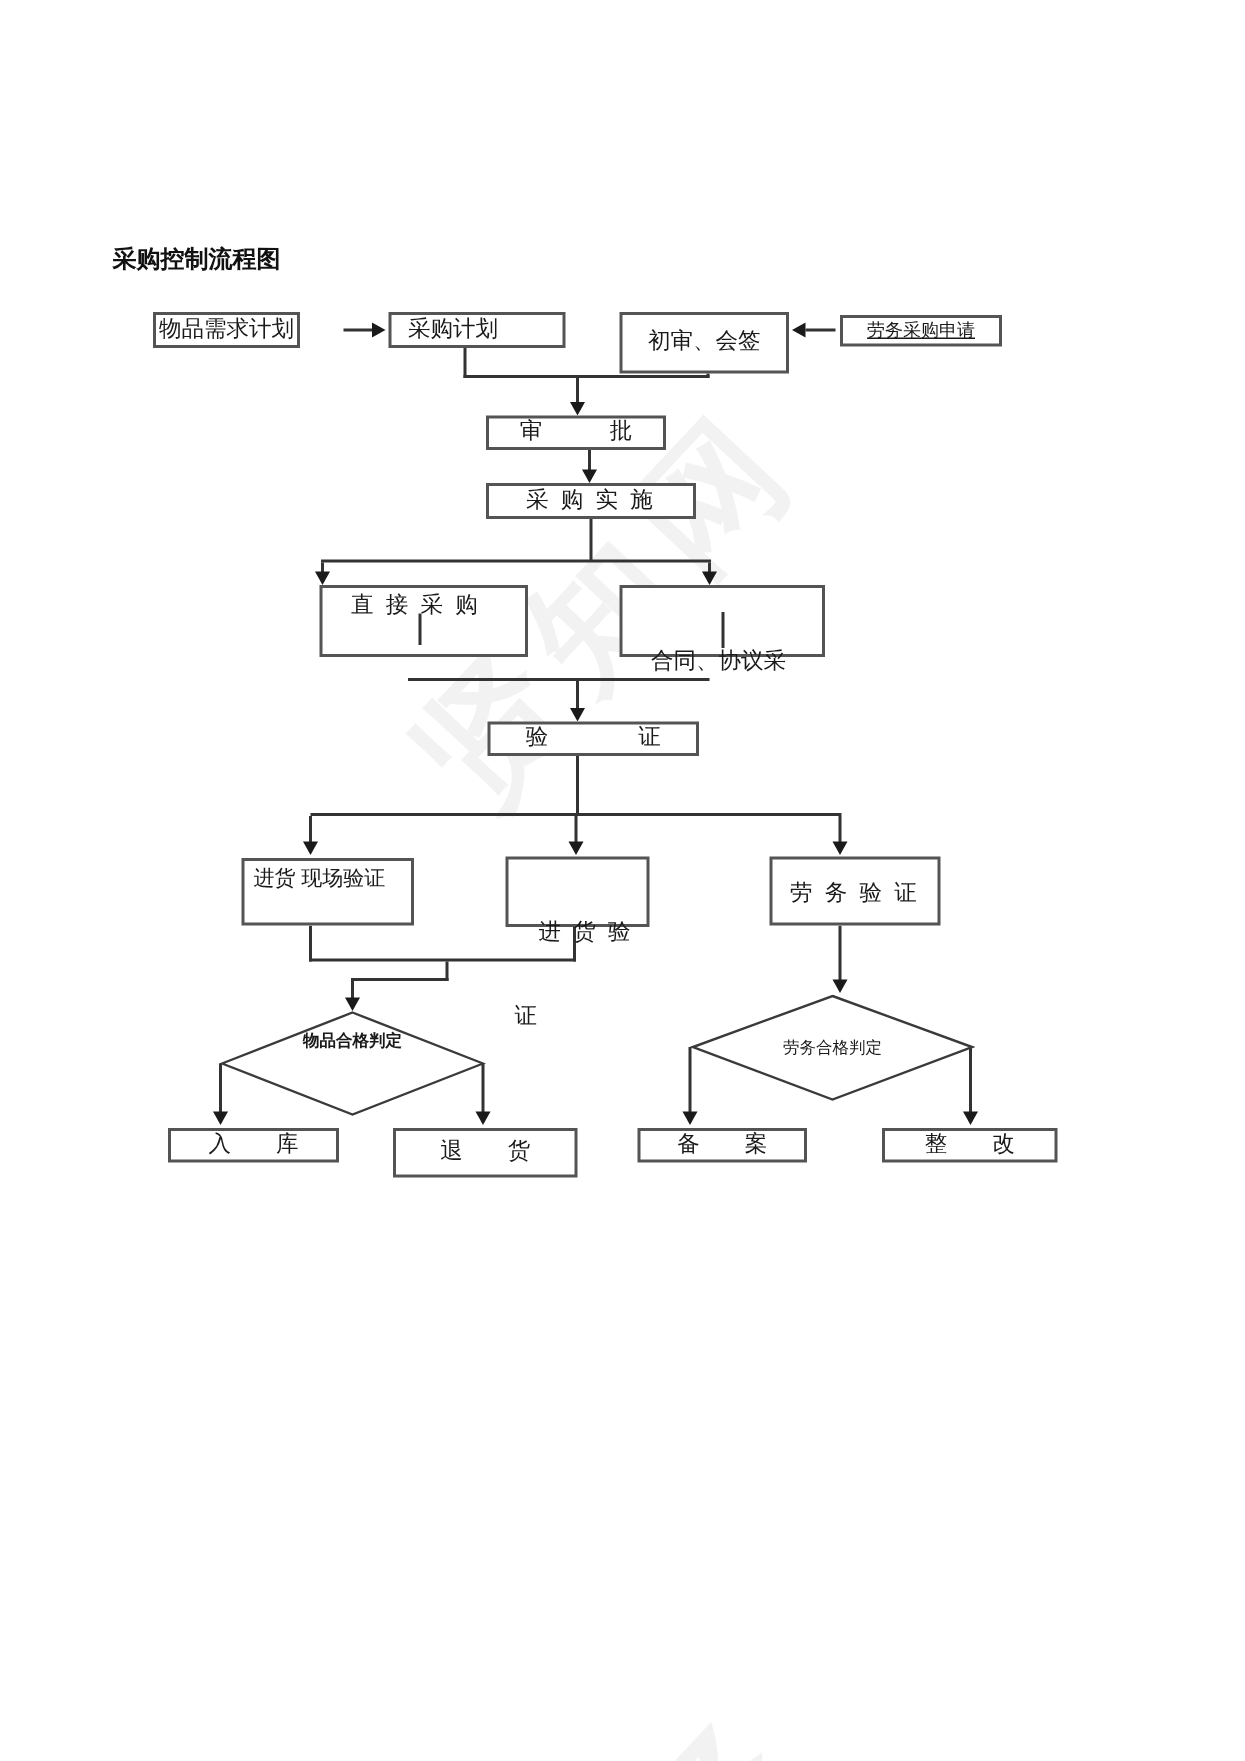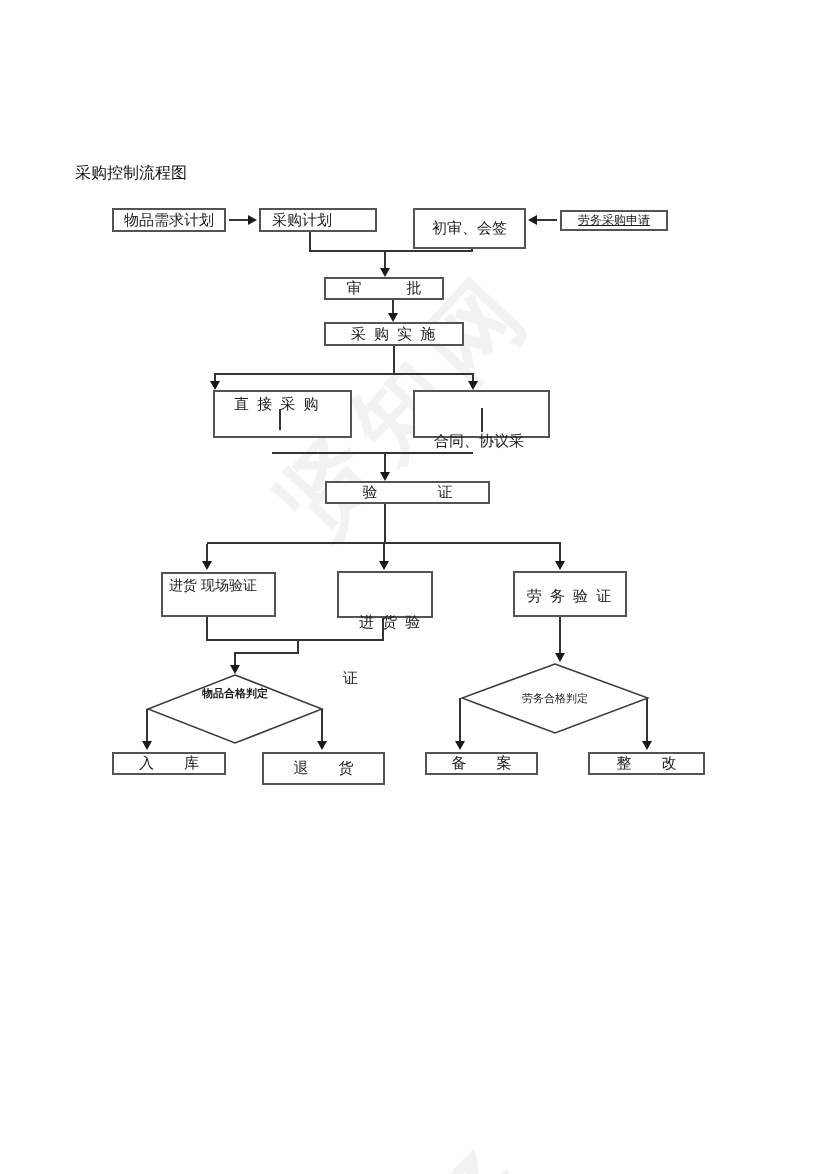--- a/index.html
+++ b/index.html
@@ -23,31 +23,31 @@
   .tri-right{position:absolute;width:0;height:0;border-top:5px solid transparent;
     border-bottom:5px solid transparent;border-left:9px solid #1a1a1a;z-index:2;}
   .tri-left{position:absolute;width:0;height:0;border-top:5px solid transparent;
     border-bottom:5px solid transparent;border-right:9px solid #1a1a1a;z-index:2;}
   .diamond{position:absolute;z-index:3;}
   .diamond .dtext{position:absolute;left:0;right:0;text-align:center;font-size:11px;color:#1a1a1a;}
   .watermark{
     position:absolute;color:rgba(0,0,0,0.05);font-weight:bold;white-space:nowrap;
     z-index:1;pointer-events:none;
   }
-  .title{position:absolute;font-size:16px;font-weight:normal;color:#111111;z-index:3;}
+  .title{position:absolute;font-size:16px;font-weight:bold;color:#111111;z-index:3;}
 </style>
 </head>
 <body>
 
 <div class="watermark" style="left:250px;top:349px;width:300px;font-size:92px;letter-spacing:14px;transform:rotate(-47deg);">贤知网</div>
 <div class="watermark" style="left:420px;top:1140px;font-size:120px;transform:rotate(-47deg);">贤</div>
 
 <div class="title" style="left:75px;top:163px;">采购控制流程图</div>
 
-<div class="box" style="left:112px;top:208px;width:114px;height:24px;">物品需求计划</div>
+<div class="box" style="left:102px;top:208px;width:98px;height:24px;">物品需求计划</div>
 
 <div class="hline" style="left:229px;top:219px;width:20px;height:2px;"></div>
 <div class="tri-right" style="left:248px;top:215px;"></div>
 
 <div class="box leftalign" style="left:259px;top:208px;width:118px;height:24px;padding-left:11px;">采购计划</div>
 
 <div class="box" style="left:413px;top:208px;width:113px;height:41px;">初审、会签</div>
 
 <div class="tri-left" style="left:528px;top:215px;"></div>
 <div class="hline" style="left:537px;top:219px;width:20px;height:2px;"></div>
@@ -80,21 +80,21 @@
 <div class="box multiline" style="left:413px;top:390px;width:137px;height:48px;padding-top:2px;">
   <span class="abs" style="position:static;display:block;padding-left:19px;">合同、协议采</span>
   <span class="abs" style="position:static;display:block;padding-left:4px;">购</span>
 </div>
 <div class="vline" style="left:481px;top:408px;width:2px;height:24px;z-index:4;"></div>
 
 <div class="hline" style="left:272px;top:452px;width:201px;height:2px;"></div>
 <div class="vline" style="left:384px;top:454px;width:2px;height:19px;"></div>
 <div class="tri-down" style="left:380px;top:472px;"></div>
 
-<div class="box" style="left:325px;top:481px;width:165px;height:23px;">验　　　　证</div>
+<div class="box" style="left:325px;top:481px;width:141px;height:23px;">验　　　　证</div>
 
 <div class="vline" style="left:384px;top:504px;width:2px;height:39px;"></div>
 <div class="hline" style="left:207px;top:542px;width:354px;height:2px;"></div>
 <div class="vline" style="left:206px;top:544px;width:2px;height:18px;"></div>
 <div class="tri-down" style="left:202px;top:561px;"></div>
 <div class="vline" style="left:383px;top:544px;width:2px;height:18px;"></div>
 <div class="tri-down" style="left:379px;top:561px;"></div>
 <div class="vline" style="left:559px;top:544px;width:2px;height:18px;"></div>
 <div class="tri-down" style="left:555px;top:561px;"></div>
 

